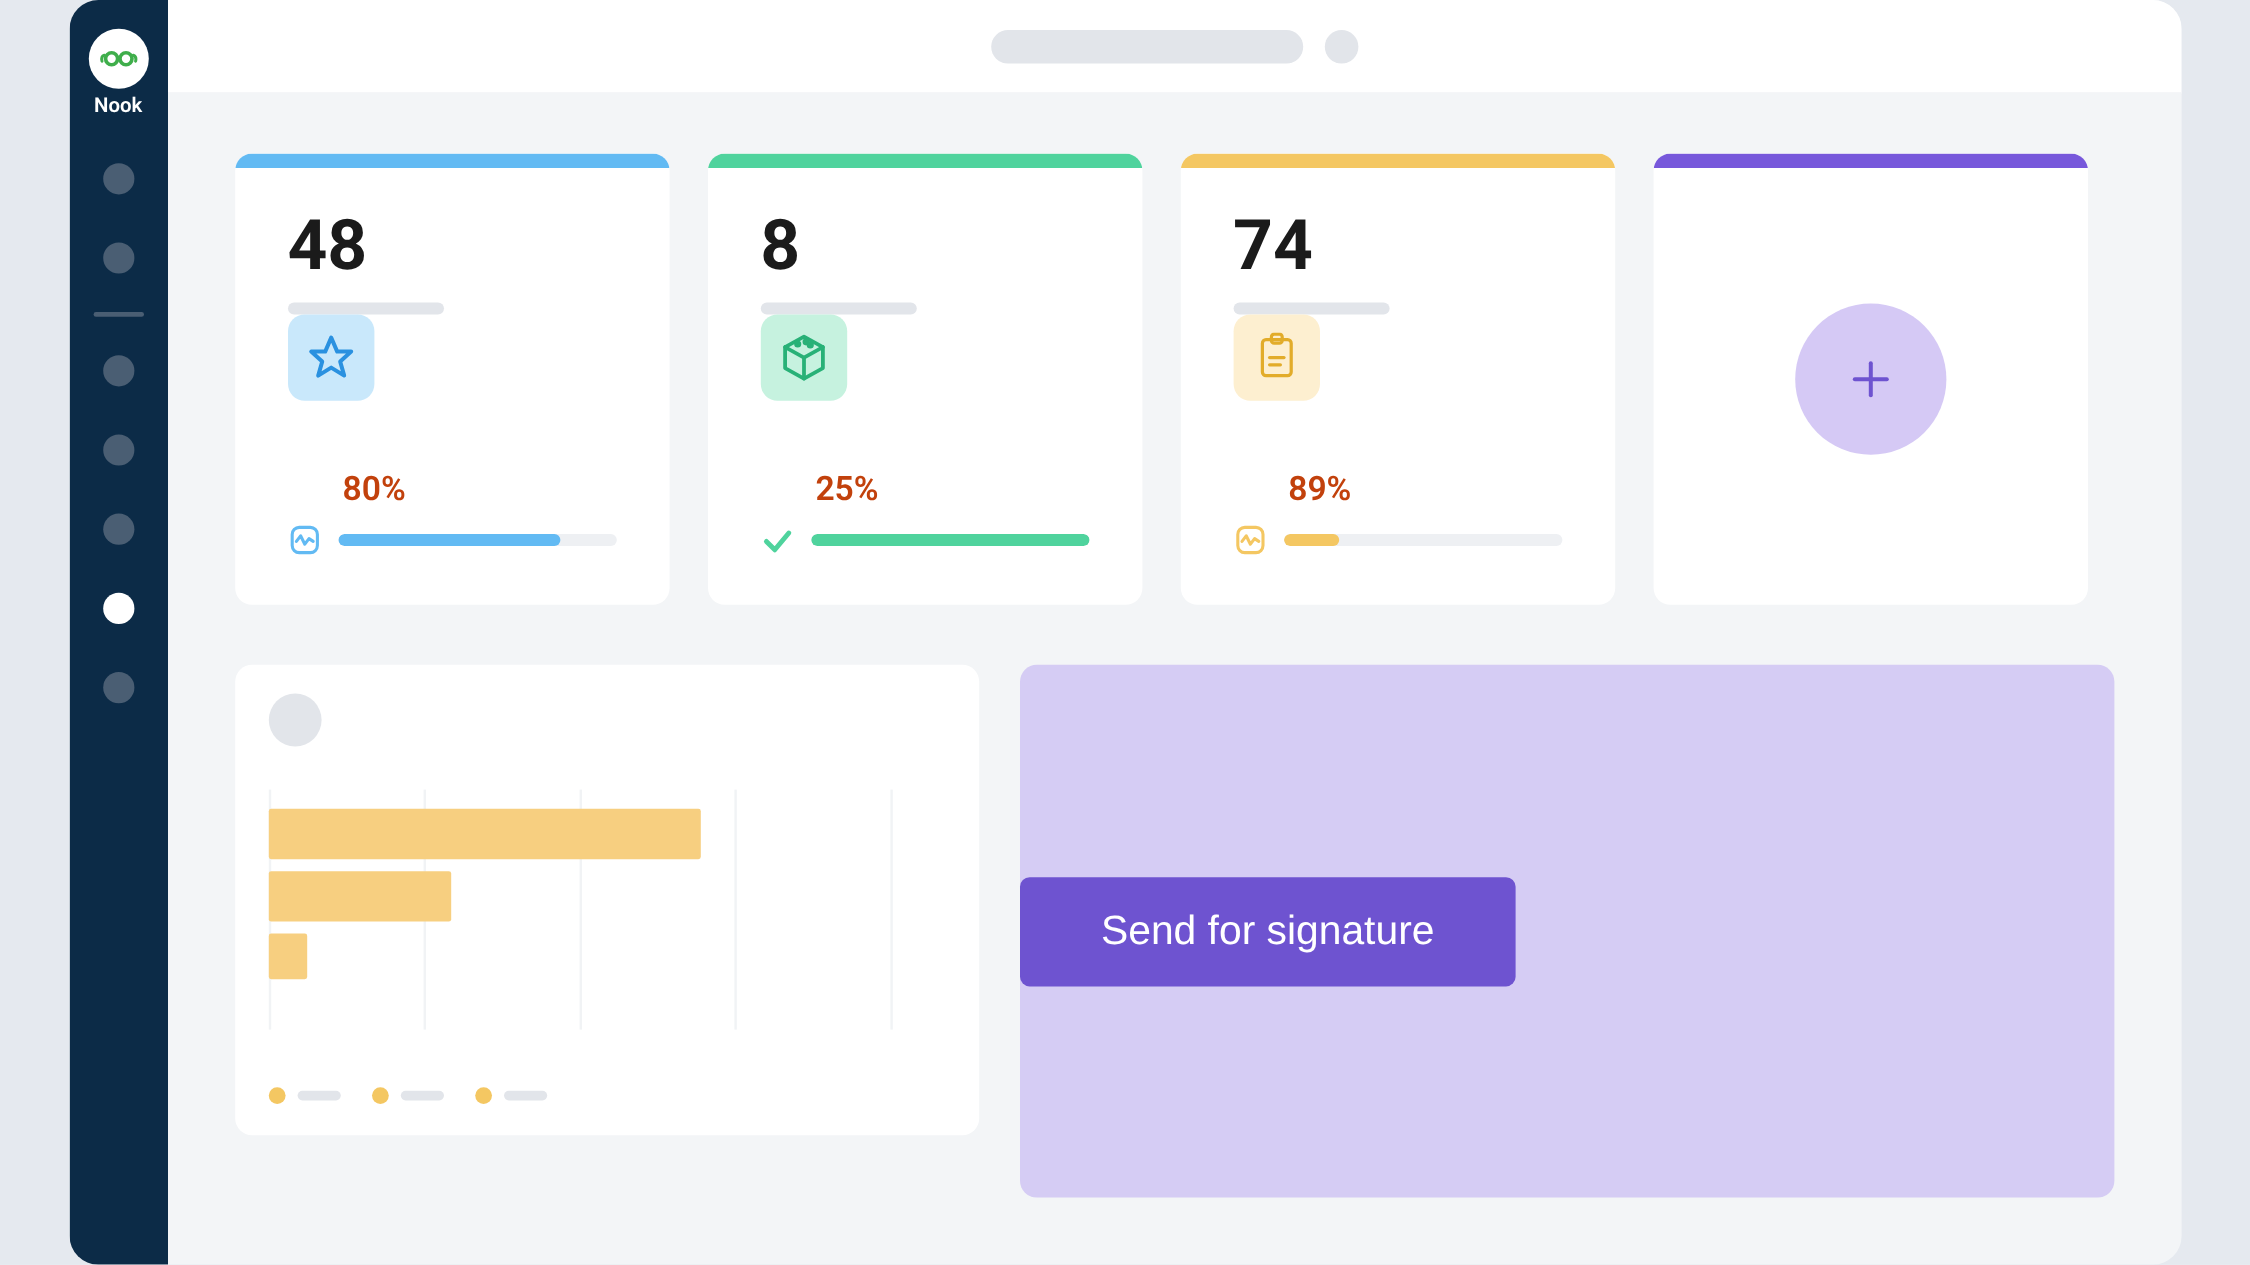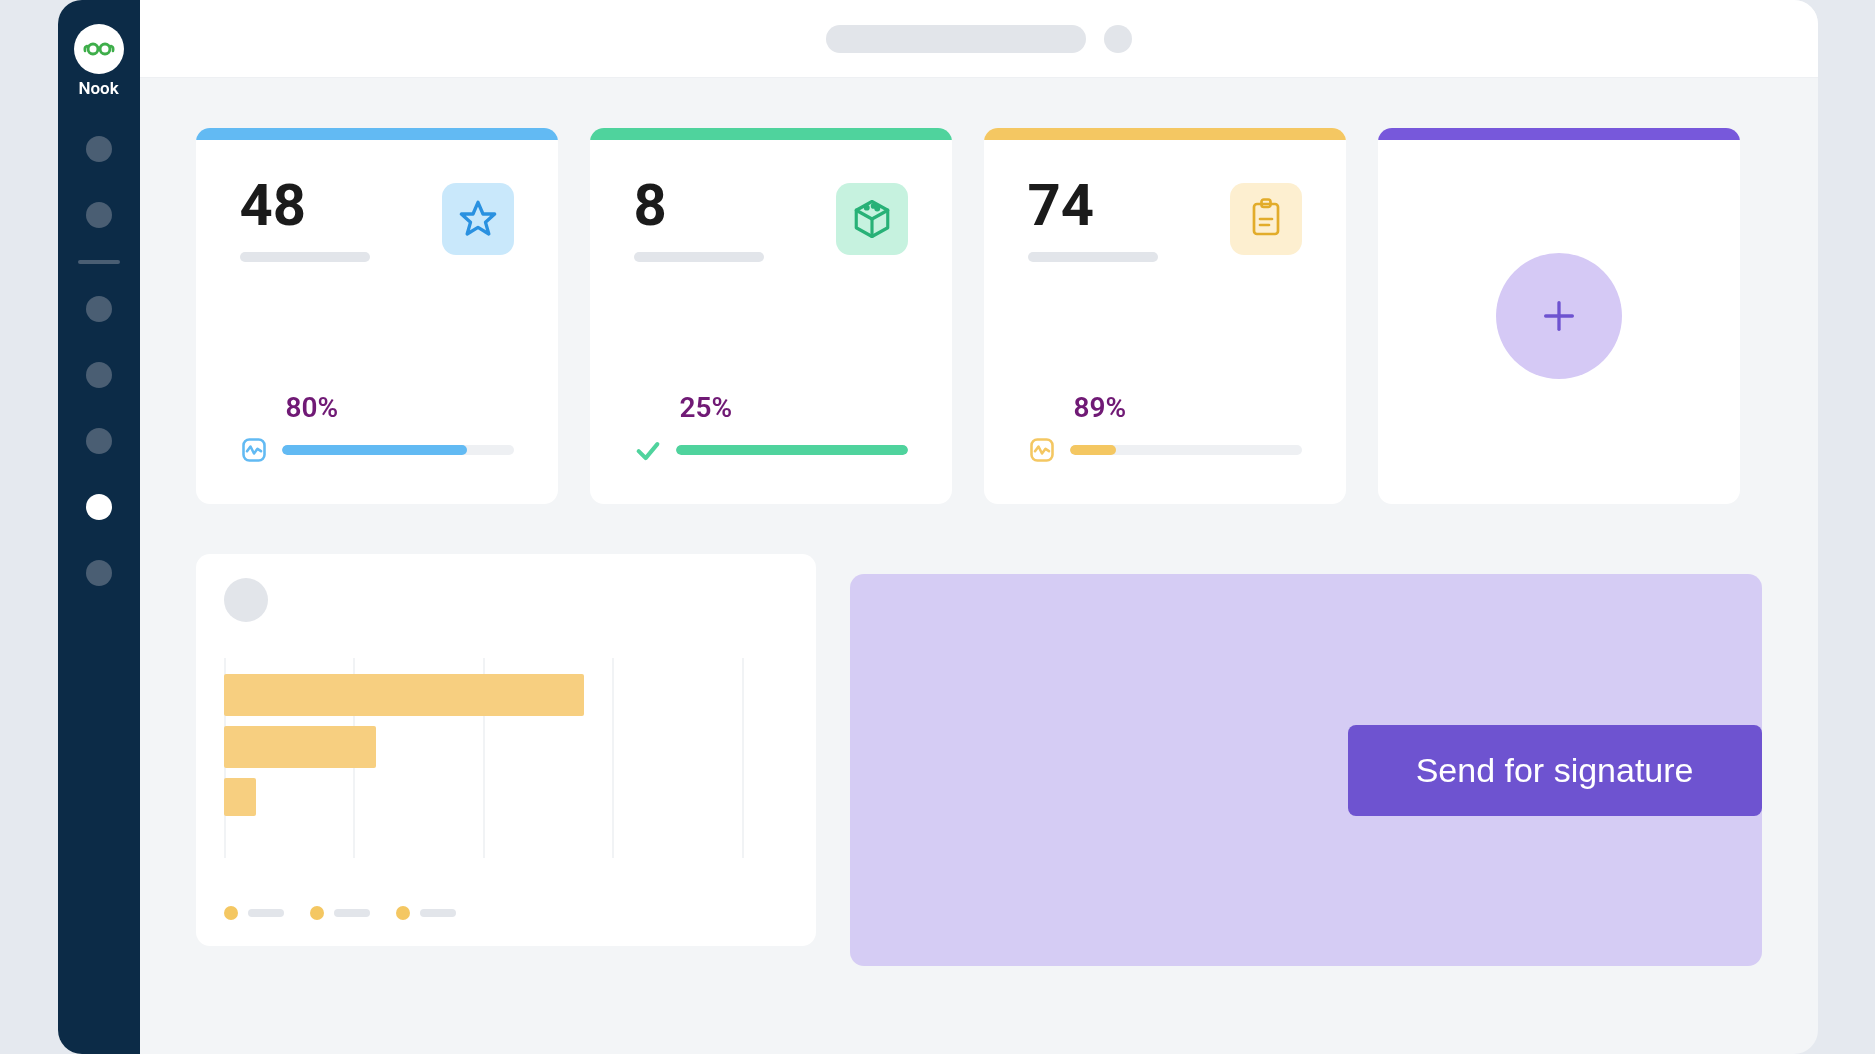--- a/index.html
+++ b/index.html
@@ -129,21 +129,22 @@
     height: 12px;
   }
   .card.blue .card-top-border { background: #62baf3; }
   .card.green .card-top-border { background: #4fd39d; }
   .card.yellow .card-top-border { background: #f4c762; }
   .card.purple .card-top-border { background: #7758db; }
 
   .card-header {
     display: flex;
     justify-content: space-between;
-    align-items: center;
+    align-items: flex-start;
+    flex-direction: column;
   }
   .card-number {
     font-size: 58px;
     font-weight: 700;
     color: #1b1b1b;
     line-height: 1;
   }
   .card-sub {
     width: 130px;
     height: 10px;
@@ -165,21 +166,21 @@
 
   .card-footer {
     margin-top: auto;
     display: flex;
     flex-direction: column;
     gap: 12px;
   }
   .progress-label {
     font-size: 28px;
     font-weight: 600;
-    color: #701a75;
+    color: #c2410c;
     margin-left: 46px;
   }
   .progress-row {
     display: flex;
     align-items: center;
     gap: 14px;
   }
   .progress-icon { width: 28px; height: 28px; }
   .progress-track {
     flex: 1;
@@ -257,27 +258,26 @@
     left: 28px;
     display: flex;
     gap: 26px;
   }
   .legend-item { display: flex; align-items: center; gap: 10px; }
   .legend-dot { width: 14px; height: 14px; border-radius: 50%; }
   .legend-line { width: 36px; height: 8px; border-radius: 4px; background: #e2e5ea; }
 
   .cta-card {
     flex: 1;
-    height: 392px;
+    height: 444px;
     background: #d5ccf4;
     border-radius: 14px;
     display: flex;
     align-items: center;
-    justify-content: flex-end;
-    margin-top: 20px;
+    justify-content: flex-start;
   }
   .cta-button {
     background: #6e53d0;
     color: #fff;
     border: none;
     padding: 26px 68px;
     font-size: 34px;
     font-weight: 500;
     border-radius: 8px;
     cursor: pointer;

